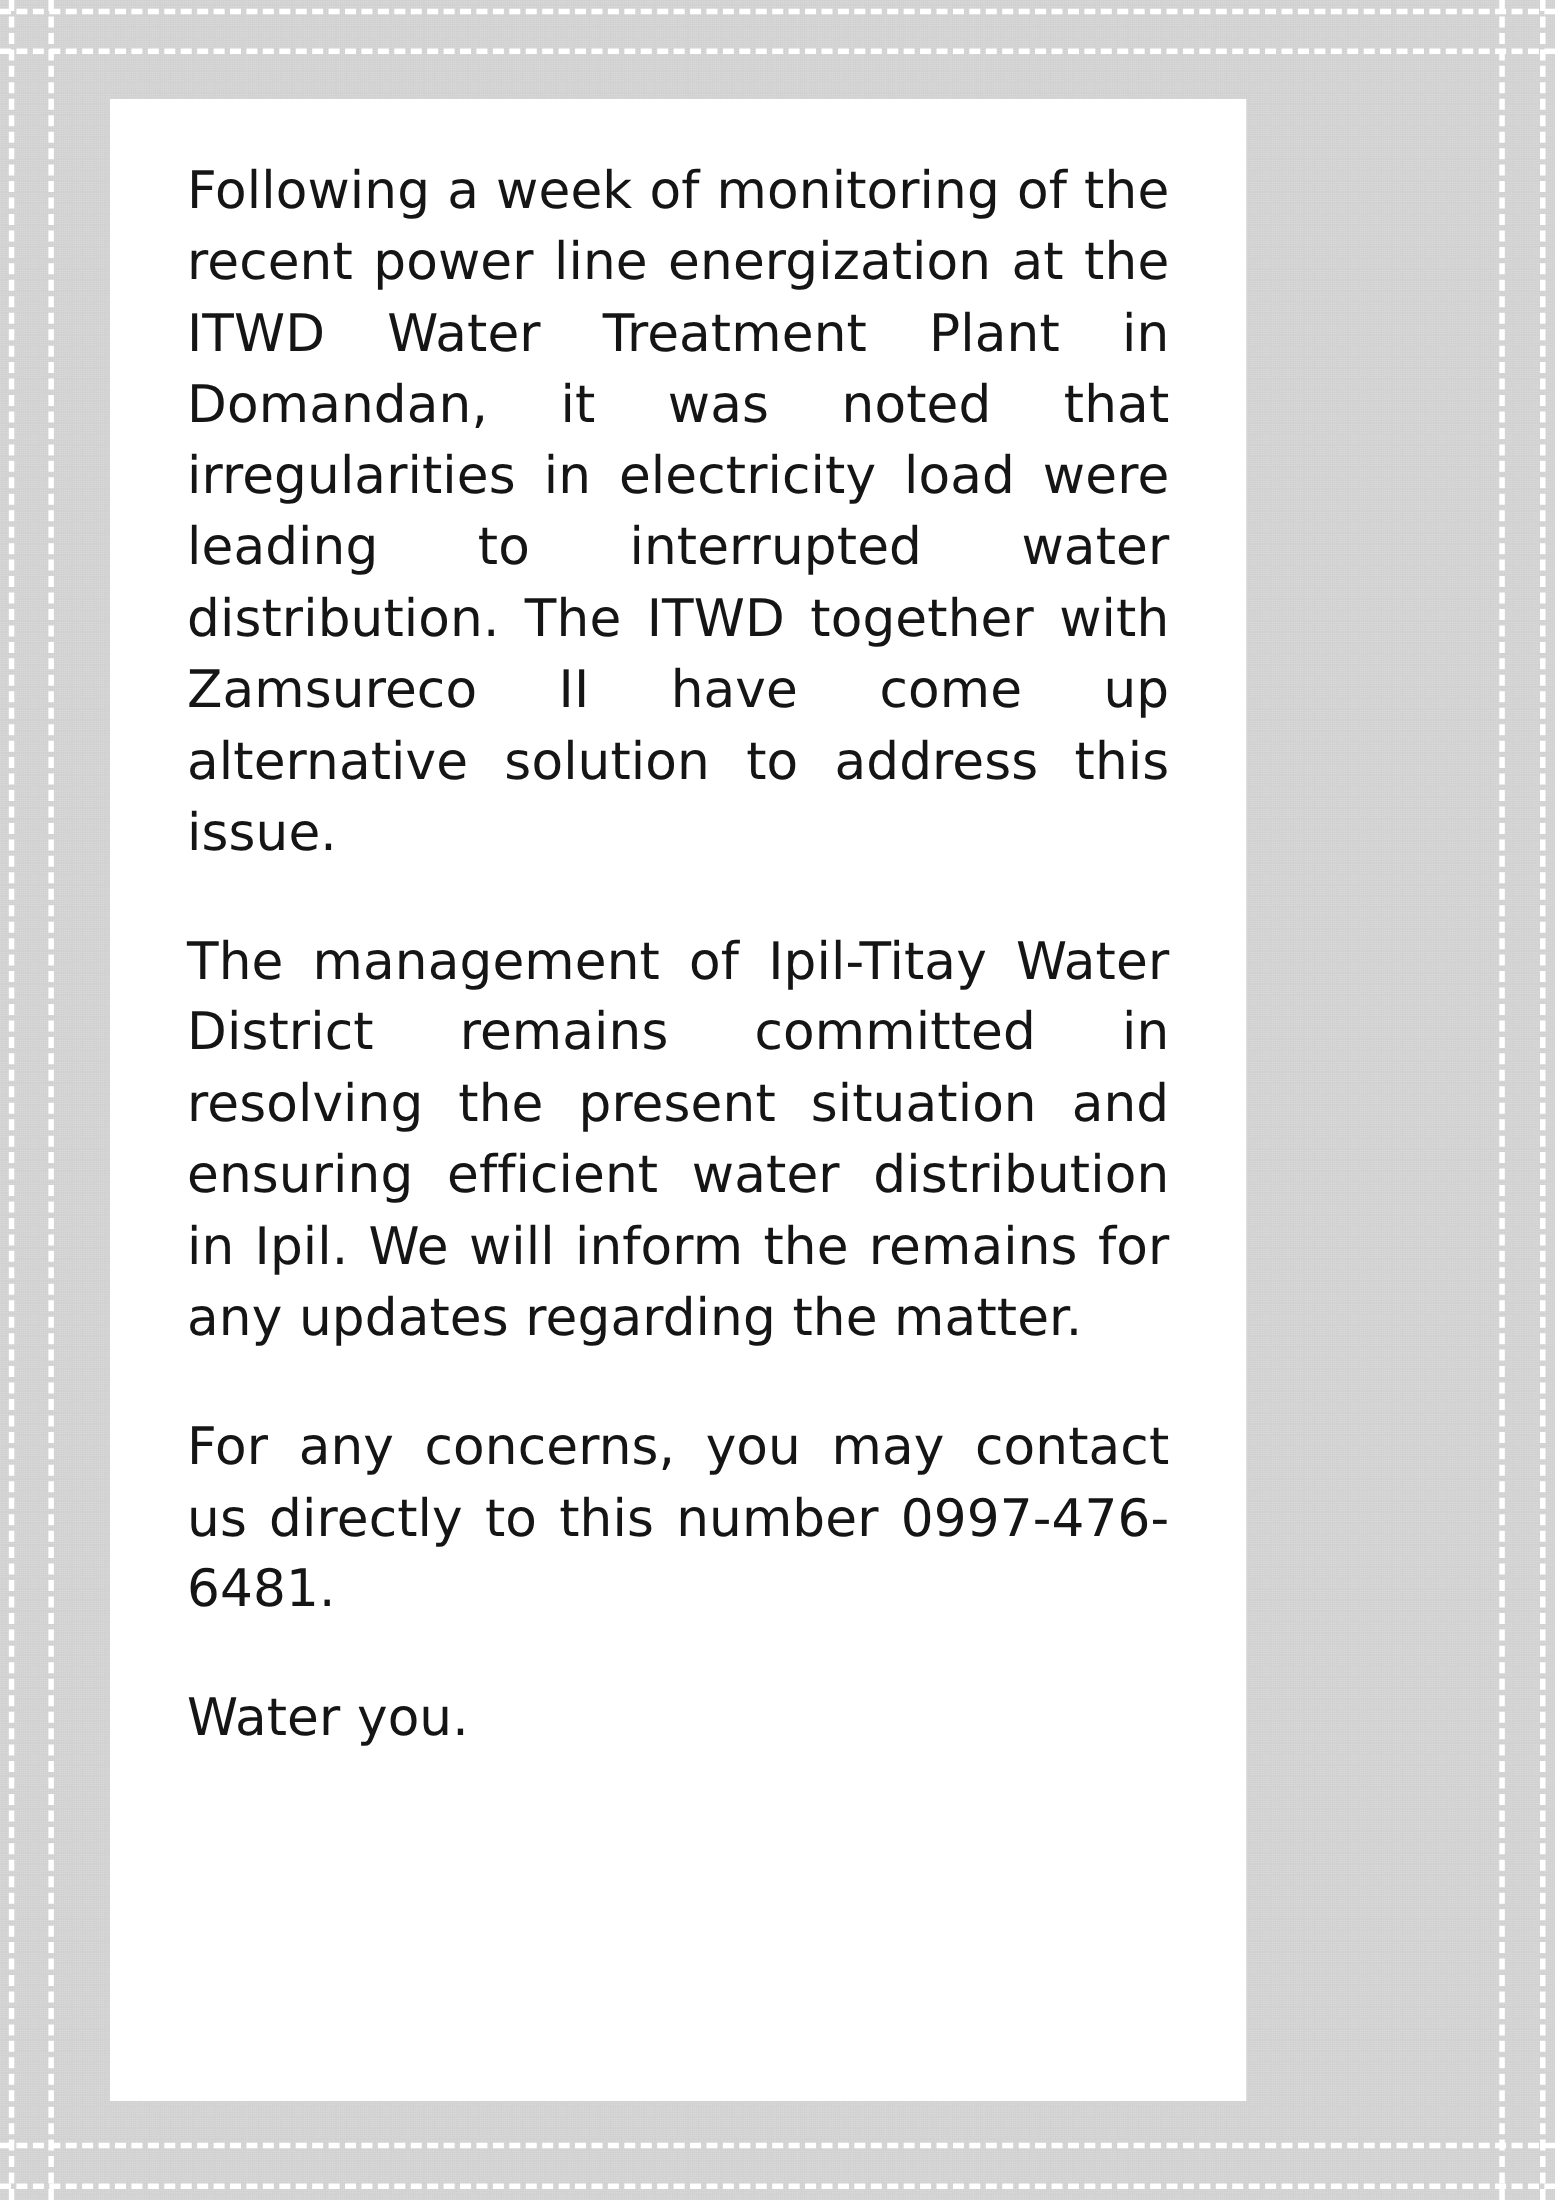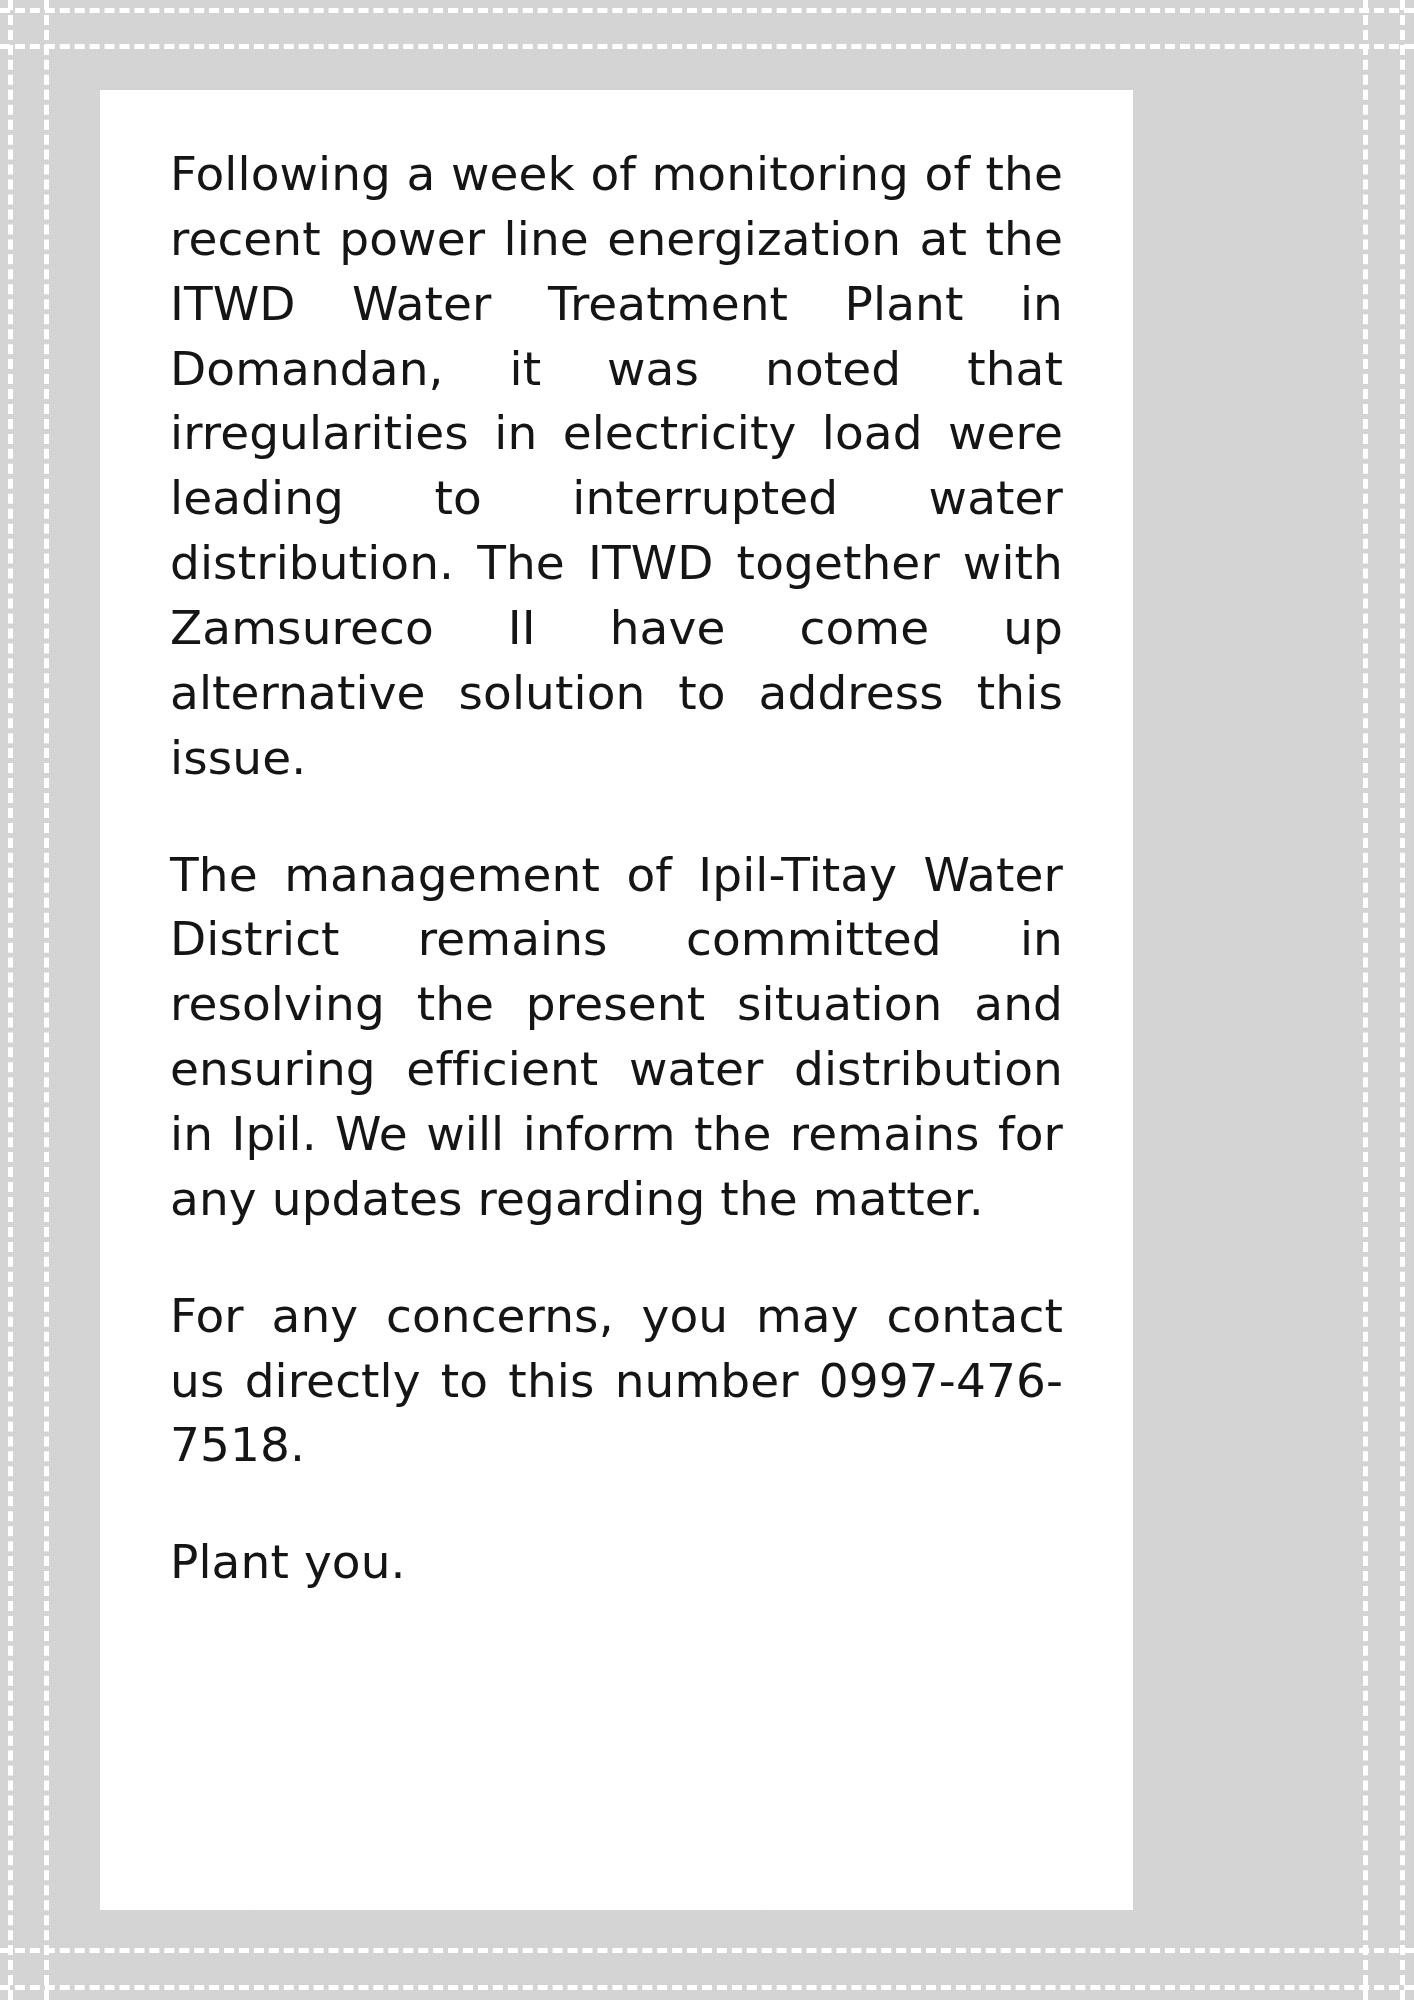--- a/index.html
+++ b/index.html
@@ -94,17 +94,17 @@
   <div class="dash-line dash-h inner-bottom"></div>
   <div class="dash-line dash-h outer-bottom"></div>
   <div class="dash-line dash-v outer-left"></div>
   <div class="dash-line dash-v inner-left"></div>
   <div class="dash-line dash-v inner-right"></div>
   <div class="dash-line dash-v outer-right"></div>
 
   <div class="card">
     <p class="body-text para">Following a week of monitoring of the recent power line energization at the ITWD Water Treatment Plant in Domandan, it was noted that irregularities in electricity load were leading to interrupted water distribution. The ITWD together with Zamsureco II have come up alternative solution to address this issue.</p>
     <p class="body-text para">The management of Ipil-Titay Water District remains committed in resolving the present situation and ensuring efficient water distribution in Ipil. We will inform the remains for any updates regarding the matter.</p>
-    <p class="body-text para">For any concerns, you may contact us directly to this number 0997-476-7518.</p>
-    <p class="body-text para no-justify">Plant you.</p>
+    <p class="body-text para">For any concerns, you may contact us directly to this number 0997-476-6481.</p>
+    <p class="body-text para no-justify">Water you.</p>
   </div>
 
 </div>
 
 </body></html>

